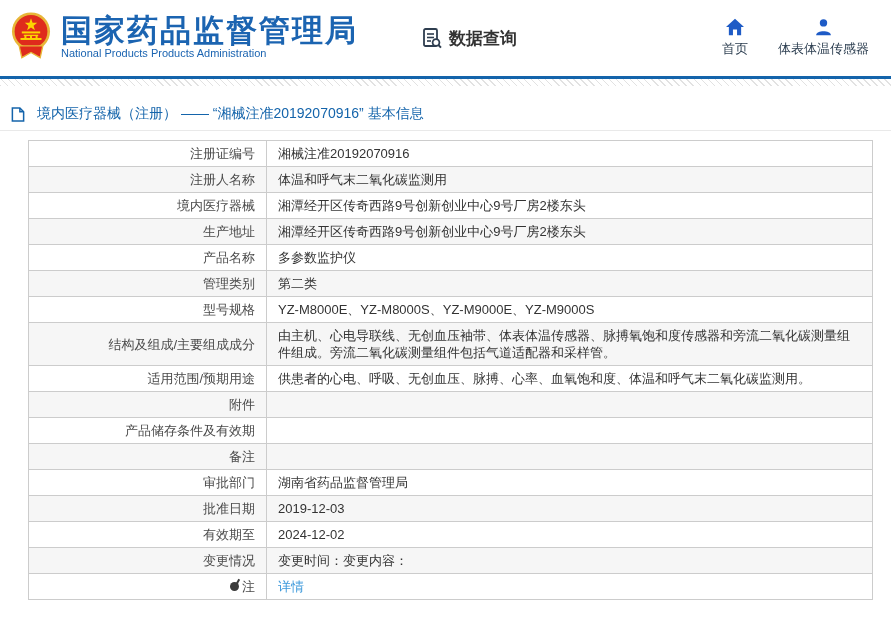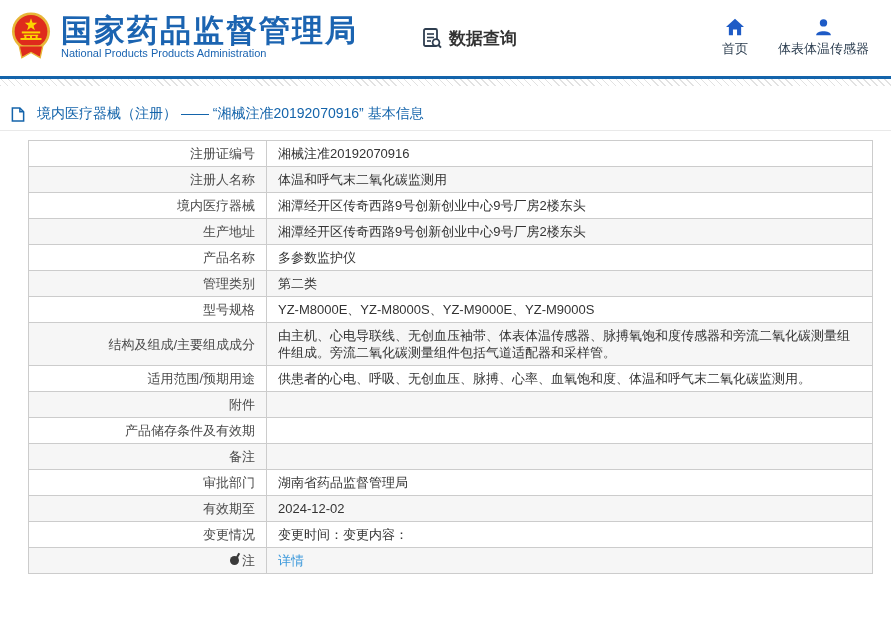--- a/index.html
+++ b/index.html
@@ -152,20 +152,24 @@
         </tr>
         <tr>
           <th>备注</th>
           <td></td>
         </tr>
         <tr>
           <th>审批部门</th>
           <td>湖南省药品监督管理局</td>
         </tr>
         <tr>
+          <th>批准日期</th>
+          <td>2019-12-03</td>
+        </tr>
+        <tr>
           <th>有效期至</th>
           <td>2024-12-02</td>
         </tr>
         <tr>
           <th>变更情况</th>
           <td>变更时间：变更内容：</td>
         </tr>
         <tr>
           <th><span class="pin-icon"></span>注</th>
           <td><a href="#">详情</a></td>

